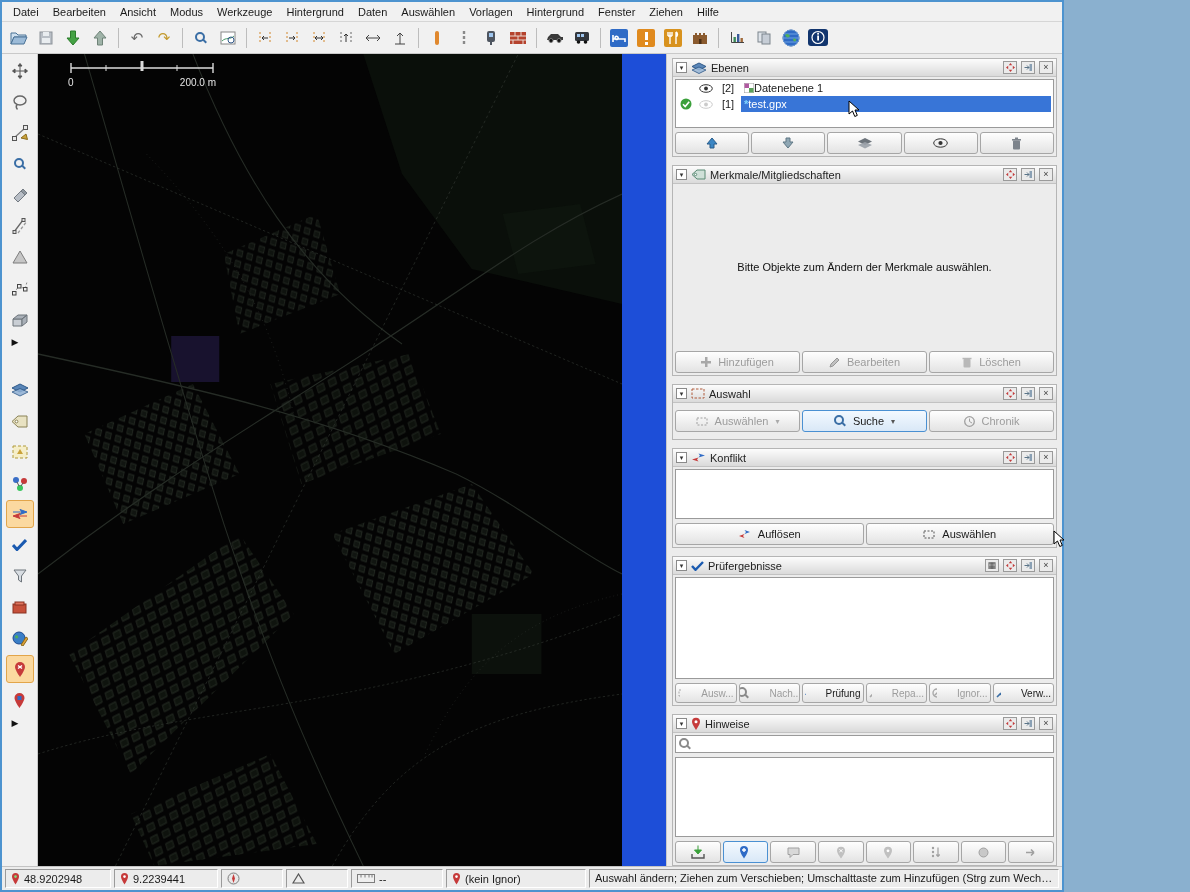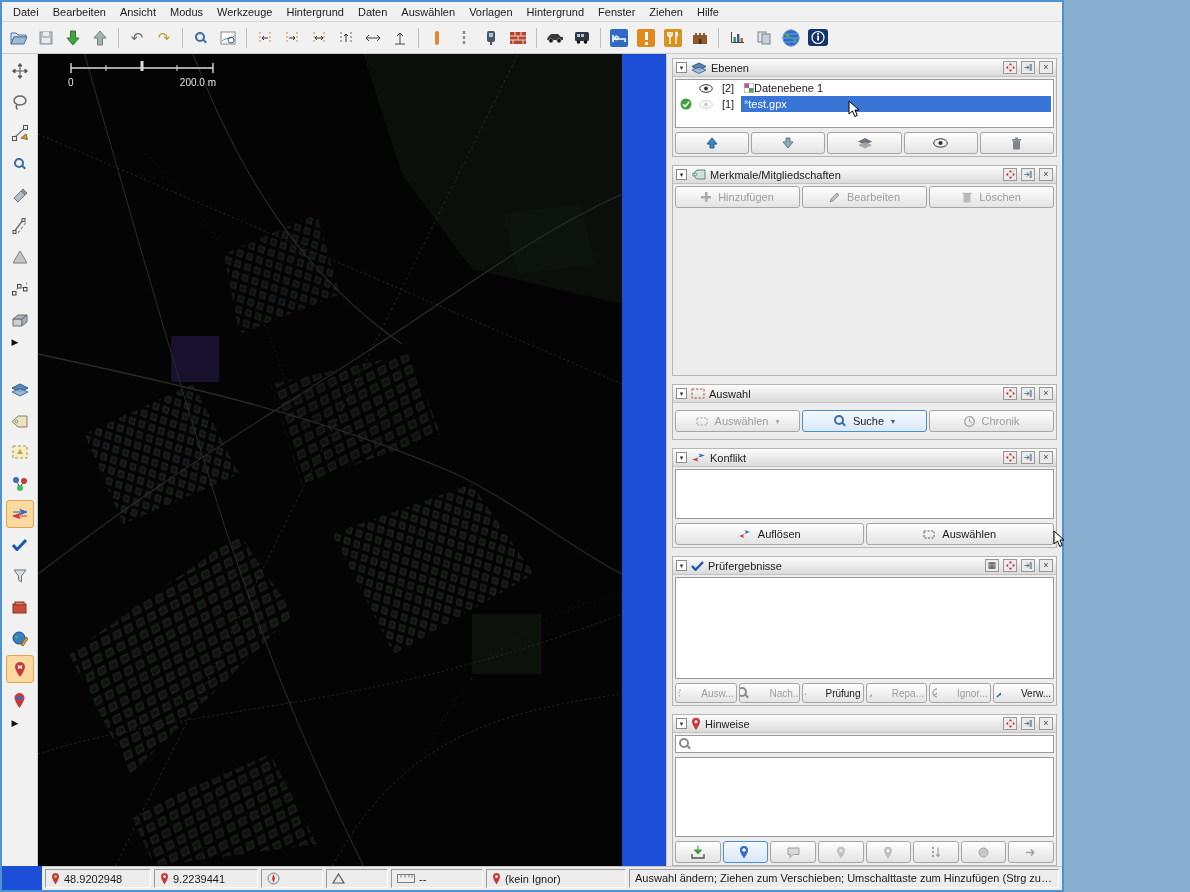--- a/index.html
+++ b/index.html
@@ -68,21 +68,21 @@
   .searchrow { flex:none; margin:2px; height:18px; background:#fff; border:1px solid #9a9a9a; display:flex; align-items:center; gap:3px; padding:0 3px; }
   .searchrow input { border:none; outline:none; flex:1; font:inherit; background:transparent; }
 
   
   .mag { position:relative; width:12px; height:12px; display:inline-block; flex:none; }
   .mag::before { content:""; position:absolute; width:6px; height:6px; border:2px solid #3a6ea5; border-radius:50%; left:0; top:0; }
   .mag::after { content:""; position:absolute; width:5px; height:2px; background:#3a6ea5; transform:rotate(45deg); left:7px; top:8px; }
   .mag.gray::before { border-color:#8a8a8a; } .mag.gray::after { background:#8a8a8a; }
 
   
-  .statusbar { height:24px; background:#ececec; border-top:1px solid #c3c3c3; display:flex; align-items:center; gap:3px; padding:0 3px; flex:none;margin-left:40px; }
+  .statusbar { height:24px; background:#ececec; border-top:1px solid #c3c3c3; display:flex; align-items:center; gap:3px; padding:0 3px; flex:none; }
   .sb-box { height:19px; border:1px solid; border-color:#9a9a9a #ffffff #ffffff #9a9a9a; background:#ececec; display:flex; align-items:center; gap:4px; padding:0 5px; white-space:nowrap; flex:none; }
   .sb-help { flex:1; overflow:hidden; text-overflow:ellipsis; display:block; line-height:17px; }
 
   .cursor { position:absolute; z-index:50; pointer-events:none; }
 </style>
 </head>
 <body>
 
 <div class="window">
 
@@ -577,20 +577,21 @@
               </svg>
             </span>
           <span class="tb">
               <svg width="9" height="9">
                 <rect x="5.5" y="1" width="2.5" height="7" fill="#8aa0b4"></rect>
                 <path d="M0.5 4.5 H5 M3 2.5 L5 4.5 L3 6.5" stroke="#5a7488" fill="none"></path>
               </svg>
             </span>
           <span class="tb">×</span>
         </div>
+        <div class="msgarea">Bitte Objekte zum Ändern der Merkmale auswählen.</div>
         <div class="pbtnrow">
           <span class="btn disabled">
               <svg width="10" height="10">
                 <rect x="4" y="0" width="2.5" height="10" fill="#a8a8a8"></rect>
                 <rect x="0" y="4" width="10" height="2.5" fill="#a8a8a8"></rect>
               </svg>
               <span>Hinzufügen</span>
             </span>
           <span class="btn disabled">
               <svg width="11" height="11">

